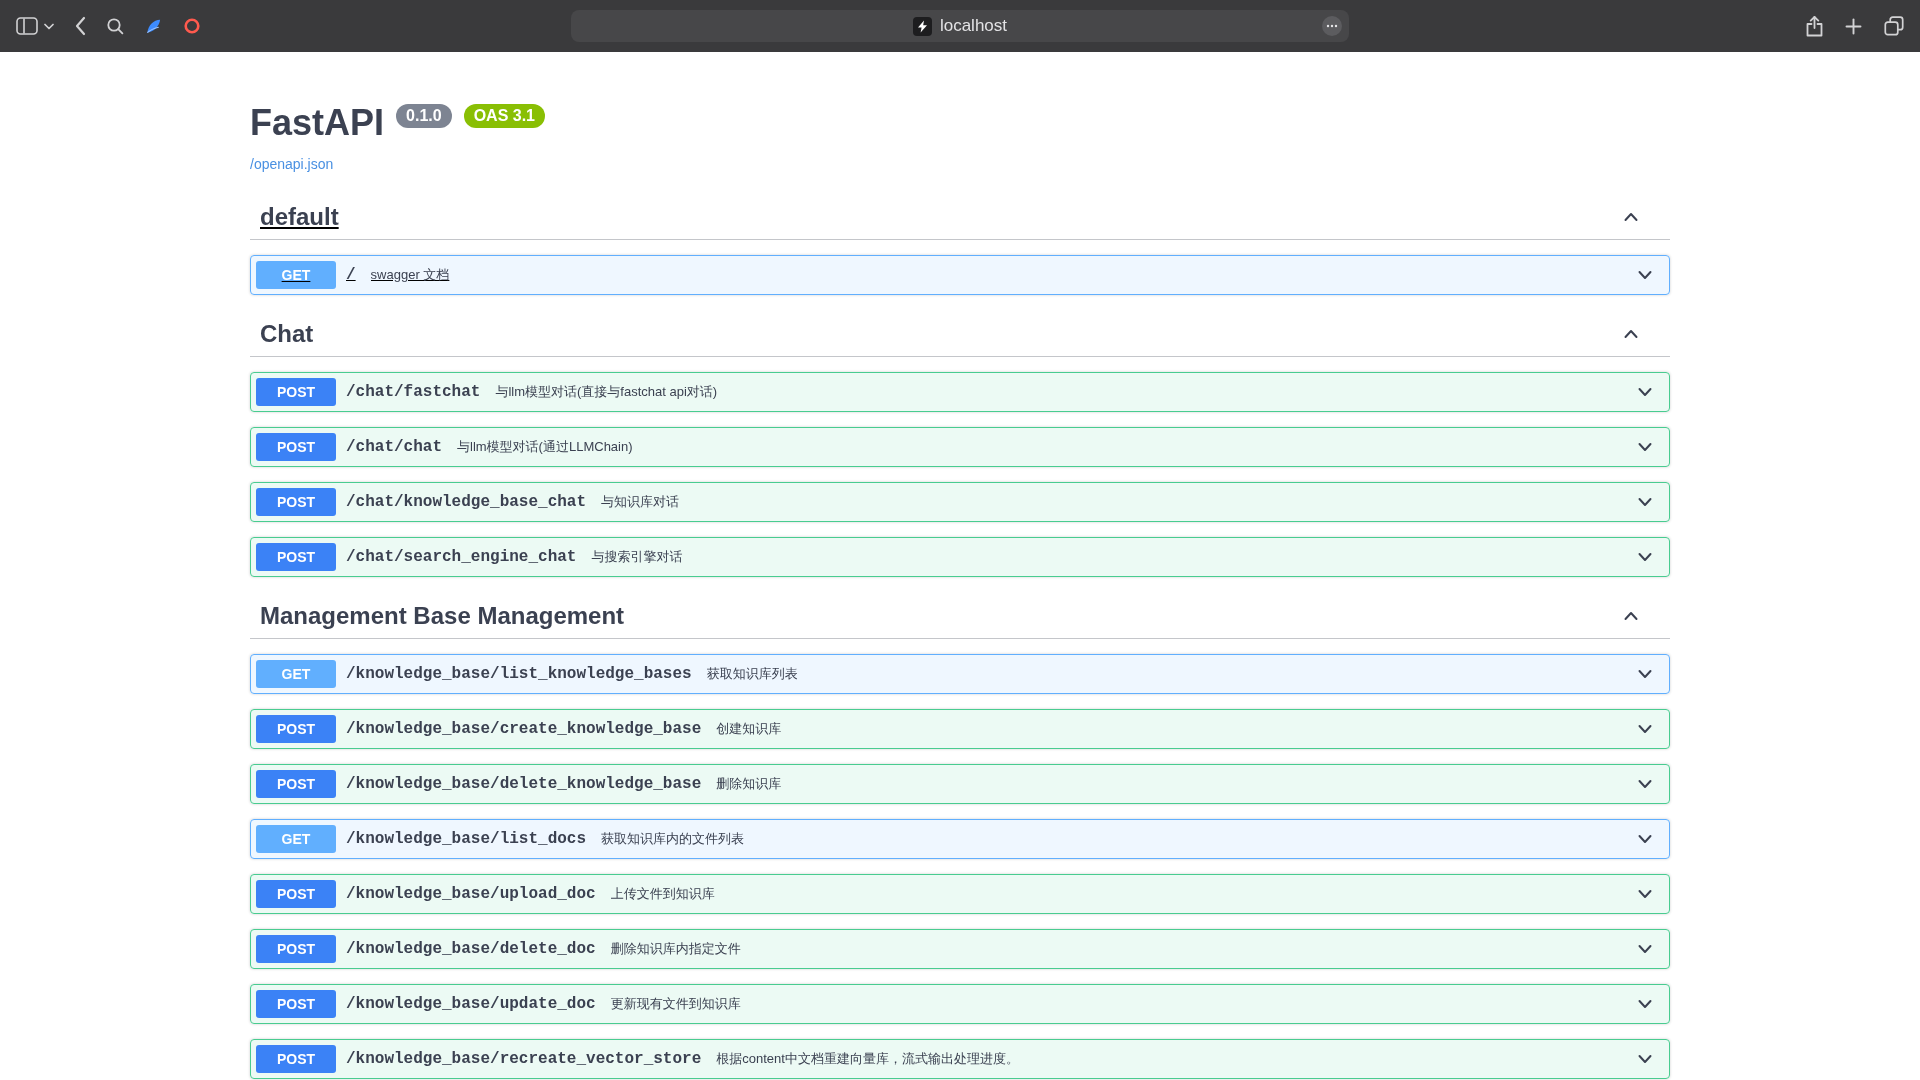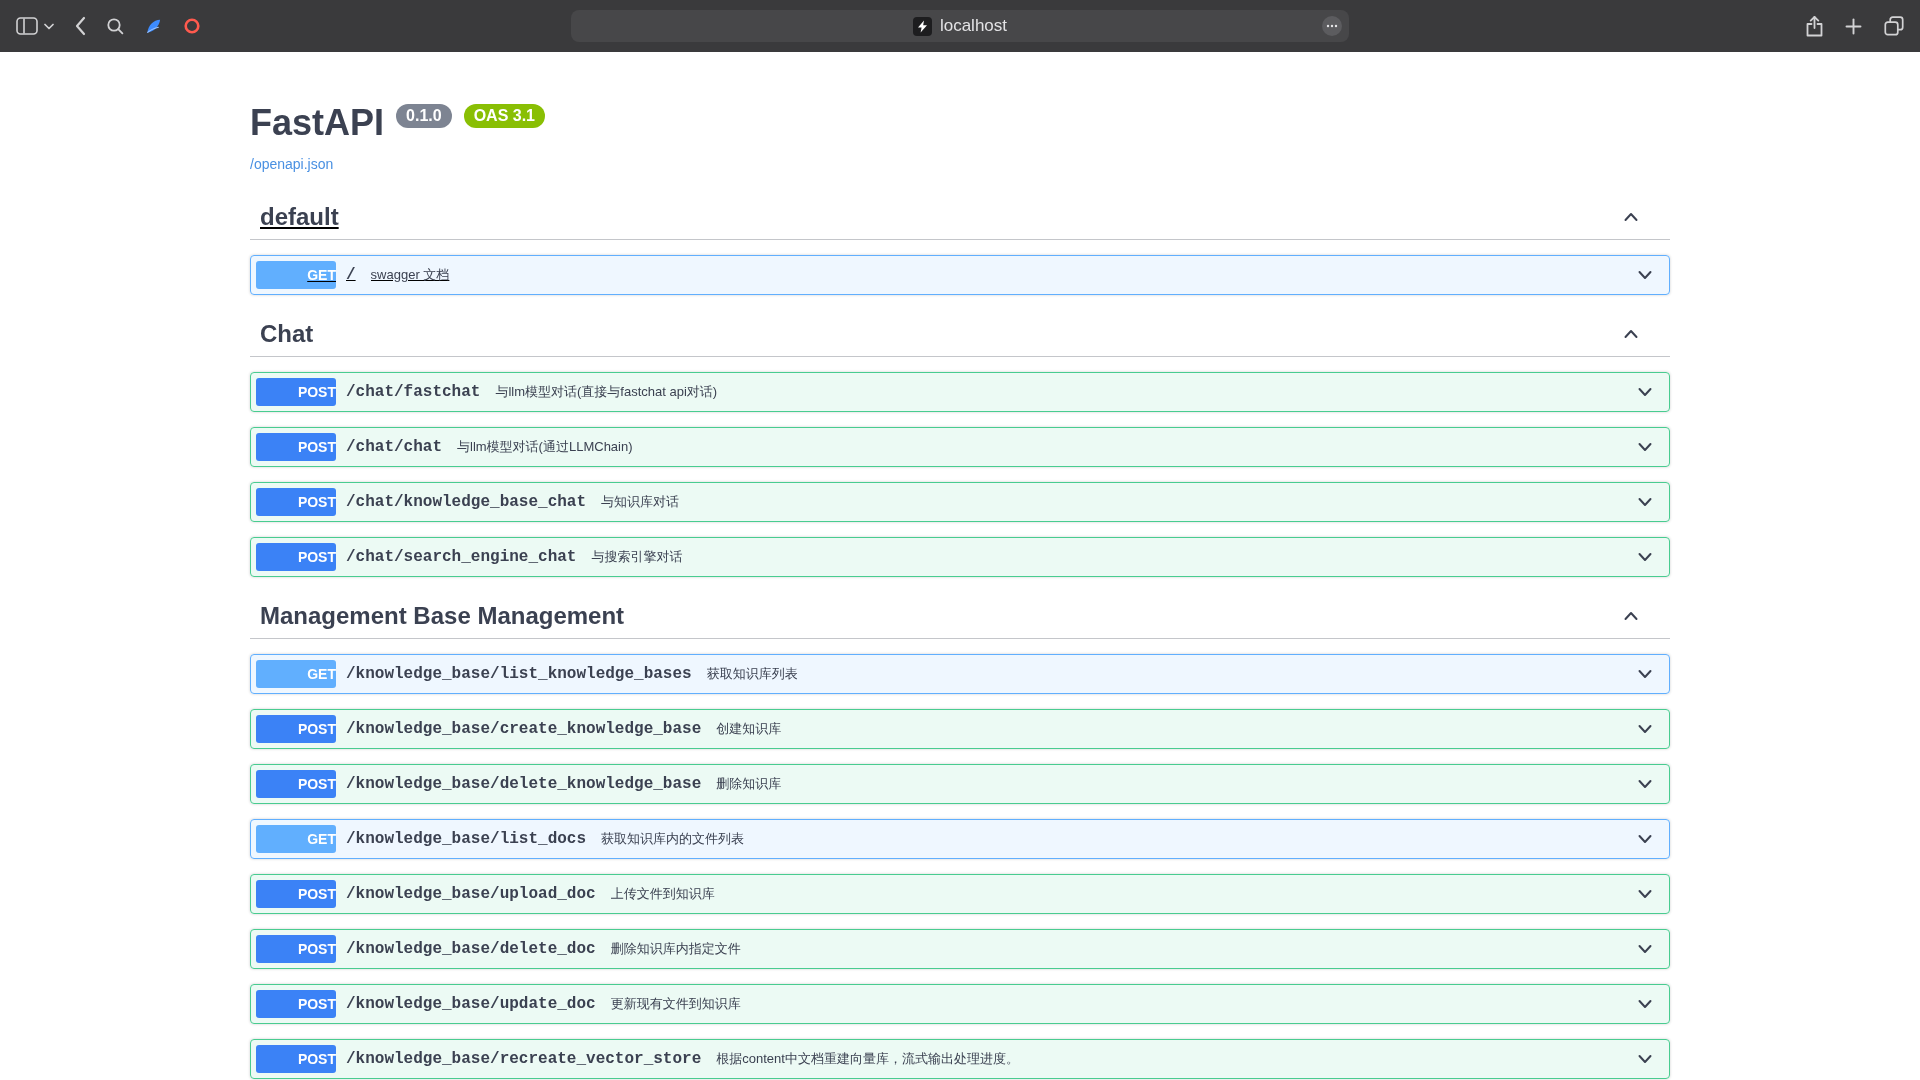--- a/index.html
+++ b/index.html
@@ -116,21 +116,21 @@
     border: 1px solid;
     border-radius: 4px;
     margin-bottom: 15px;
     box-shadow: 0 0 3px rgba(0,0,0,.19);
     cursor: pointer;
   }
   .opblock.get  { background: rgba(97,175,254,.1);  border-color: #61affe; }
   .opblock.post { background: rgba(73,204,144,.1); border-color: #49cc90; }
   .method-badge {
     min-width: 80px;
-    text-align: right;
+    text-align: center;
     padding: 6px 0;
     border-radius: 3px;
     color: #fff;
     font-size: 14px;
     font-weight: bold;
     flex-shrink: 0;
   }
   .opblock.get  .method-badge { background: #61affe; }
   .opblock.post .method-badge { background: #3b82f6; }
   .op-path {

